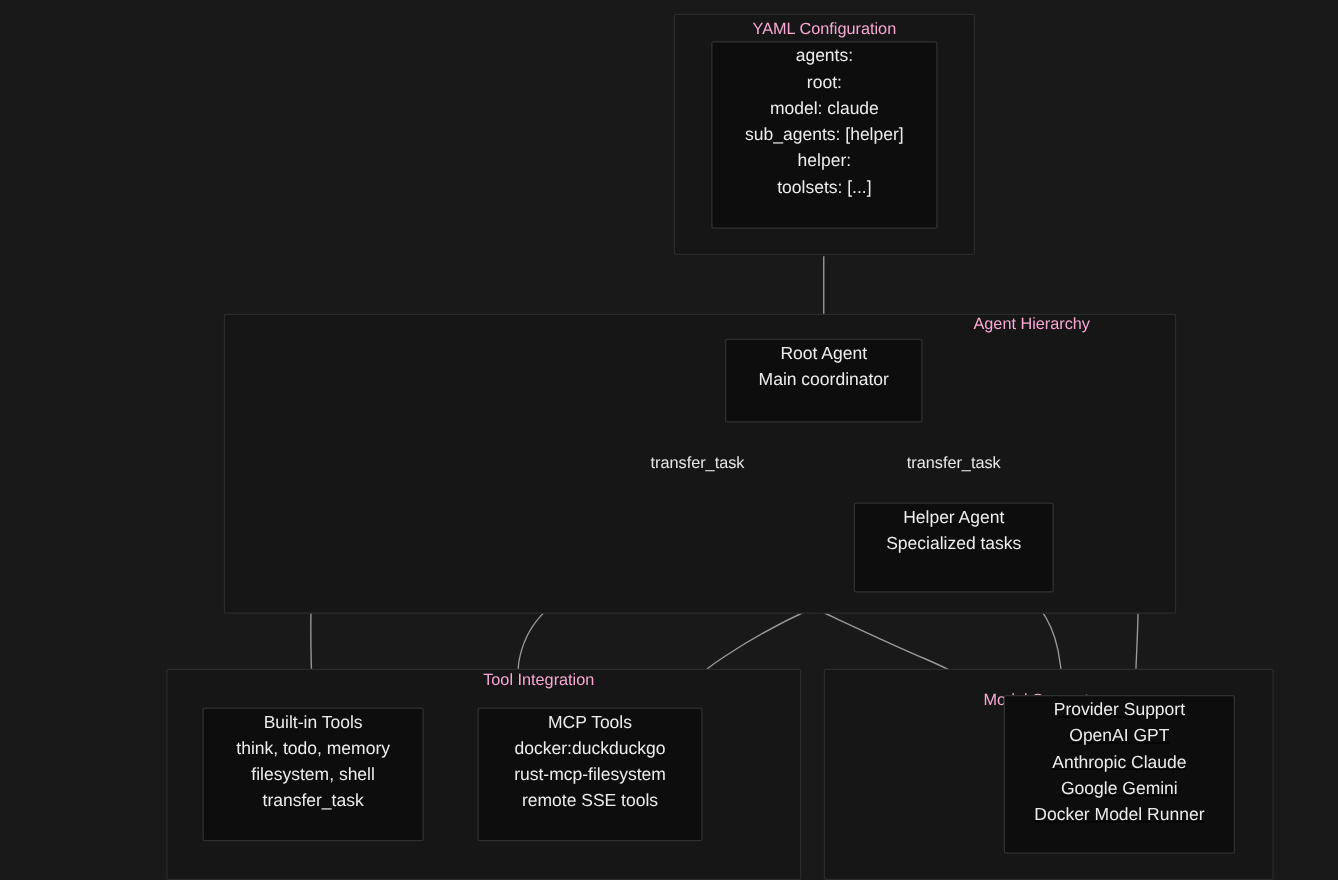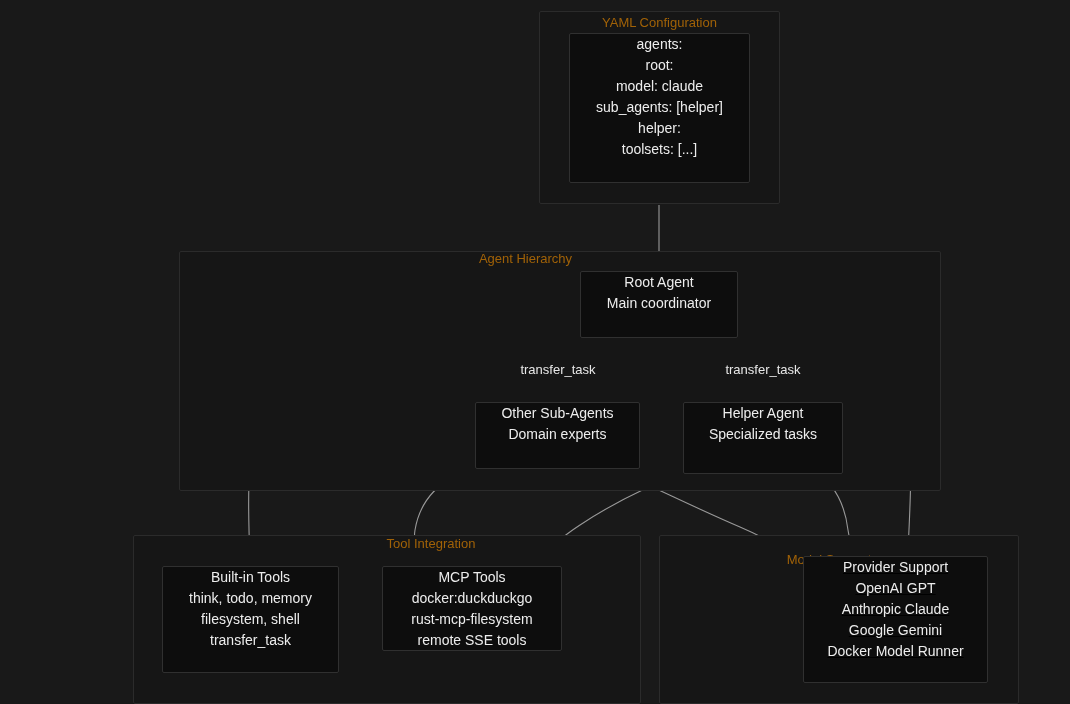--- a/index.html
+++ b/index.html
@@ -26,21 +26,21 @@
   }
   .cluster {
     position: absolute;
     border: 1px solid #2b2b2b;
     background: #161616;
     border-radius: 2px;
     box-sizing: border-box;
   }
   .cluster-label {
     position: absolute;
-    color: #a16207;
+    color: #f9a8d4;
     font-size: 13px;
     line-height: 16px;
     white-space: nowrap;
     text-align: center;
     z-index: 5;
   }
   .node {
     position: absolute;
     background: #0d0d0d;
     border: 1px solid #303030;
@@ -107,52 +107,48 @@
   <div class="node" style="left:569px; top:33px; width:181px; height:150px;">
     <span class="line">agents:</span>
     <span class="line">root:</span>
     <span class="line">model: claude</span>
     <span class="line">sub_agents: [helper]</span>
     <span class="line">helper:</span>
     <span class="line">toolsets: [...]</span>
   </div>
 
   <div class="cluster" style="left:179px; top:251px; width:762px; height:240px;"></div>
-  <div class="cluster-label" style="left:179px; top:251px; width:693px;">Agent Hierarchy</div>
+  <div class="cluster-label" style="left:179px; top:251px; width:693px;text-align:right;">Agent Hierarchy</div>
 
   <div class="node" style="left:580px; top:271px; width:158px; height:67px;">
     <span class="line">Root Agent</span>
     <span class="line">Main coordinator</span>
   </div>
 
   <div class="edge-label" style="left:498px; top:362px; width:120px;">transfer_task</div>
 
   <div class="edge-label" style="left:703px; top:362px; width:120px;">transfer_task</div>
 
-  <div class="node" style="left:475px; top:402px; width:165px; height:67px;">
-    <span class="line">Other Sub-Agents</span>
-    <span class="line">Domain experts</span>
-  </div>
 
   <div class="node" style="left:683px; top:402px; width:160px; height:72px;">
     <span class="line">Helper Agent</span>
     <span class="line">Specialized tasks</span>
   </div>
 
   <div class="cluster" style="left:133px; top:535px; width:508px; height:169px;"></div>
   <div class="cluster-label" style="left:133px; top:536px; width:596px;">Tool Integration</div>
 
   <div class="node" style="left:162px; top:566px; width:177px; height:107px;">
     <span class="line">Built-in Tools</span>
     <span class="line">think, todo, memory</span>
     <span class="line">filesystem, shell</span>
     <span class="line">transfer_task</span>
   </div>
 
-  <div class="node" style="left:382px; top:566px; width:180px; height:85px;">
+  <div class="node" style="left:382px; top:566px; width:180px; height:107px;">
     <span class="line">MCP Tools</span>
     <span class="line">docker:duckduckgo</span>
     <span class="line">rust-mcp-filesystem</span>
     <span class="line">remote SSE tools</span>
   </div>
 
   <div class="cluster" style="left:659px; top:535px; width:360px; height:169px;"></div>
   <div class="cluster-label" style="left:659px; top:552px; width:340px;">Model Support</div>
 
   <div class="node" style="left:803px; top:556px; width:185px; height:127px;text-decoration:underline;">

